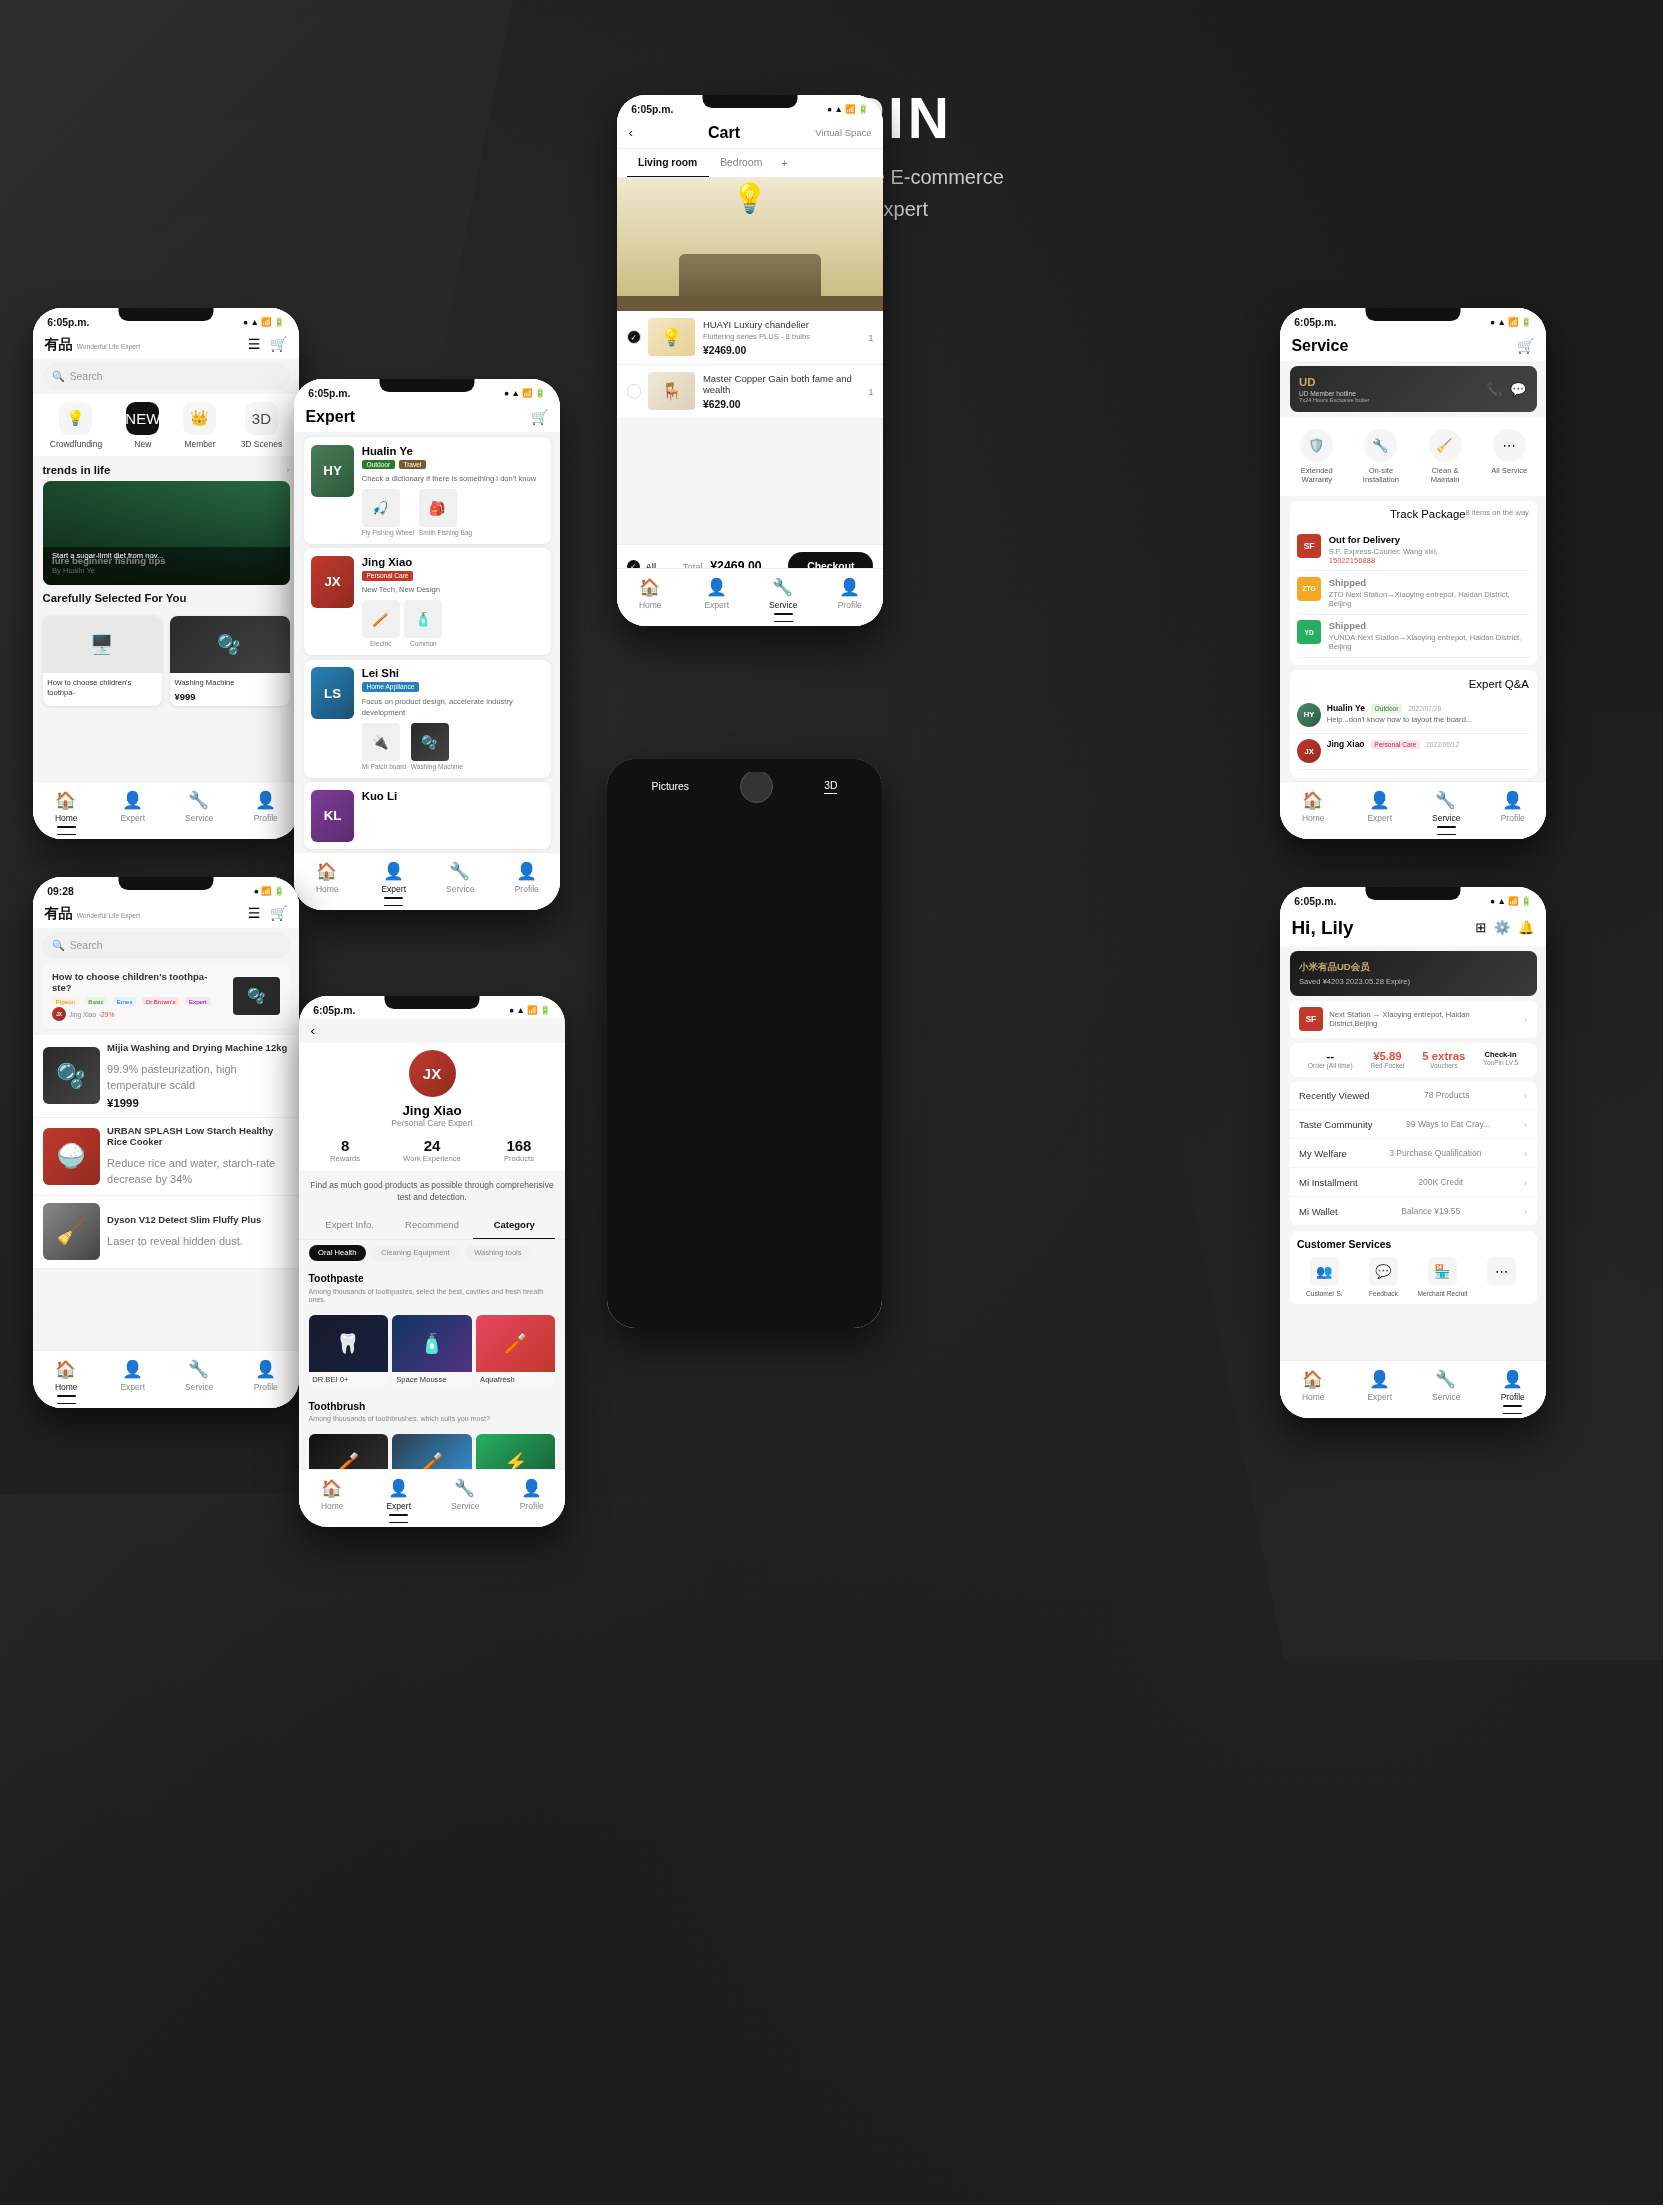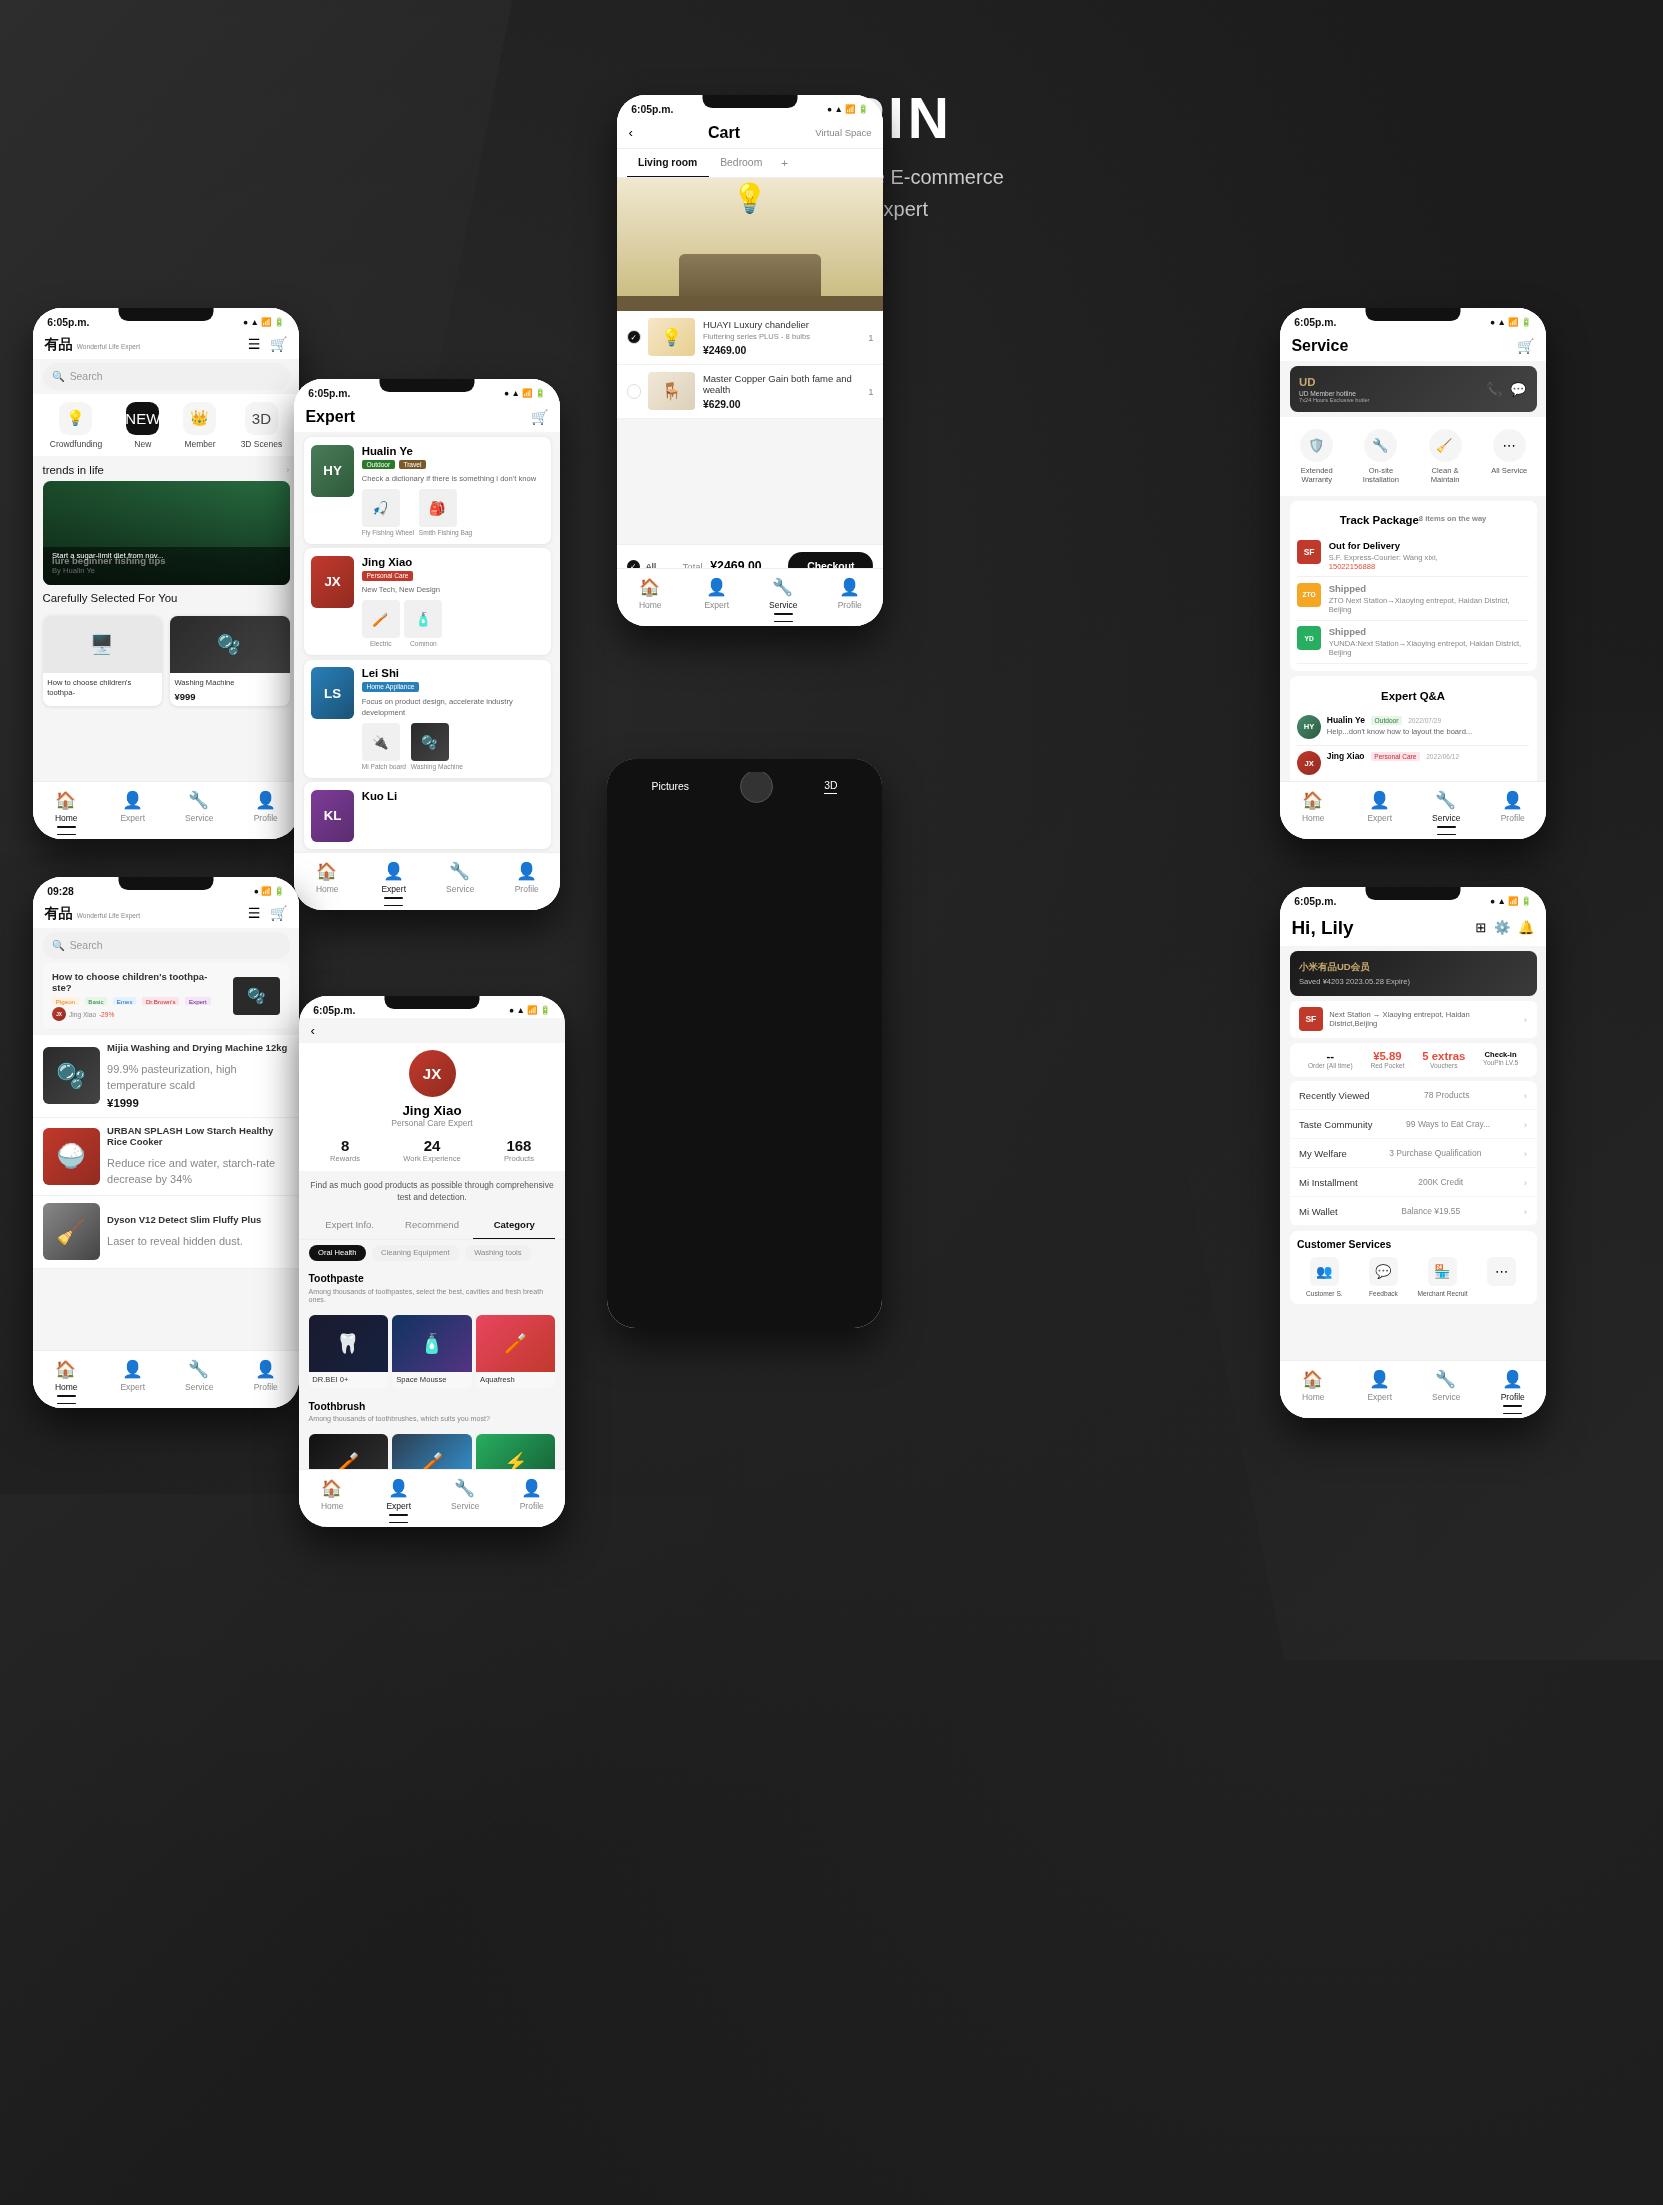--- a/index.html
+++ b/index.html
@@ -258,21 +258,21 @@
       border-radius: 9.5px;
       background: #f5f5f5;
       display: flex;
       align-items: center;
       justify-content: center;
       font-size: 15px;
     }
     .section-title {
       padding: 7.6px 9.5px 4.7px;
       font-size: 11.4px;
-      font-weight: 400;
+      font-weight: 700;
       color: #111;
       display: flex;
       justify-content: space-between;
     }
     .product-row {
       display: flex;
       gap: 7.6px;
       padding: 7.6px 9.5px;
     }
     .product-card {
@@ -432,25 +432,24 @@
     }
     .service-icon-label { font-size: 7.6px; color: #555; text-align: center; }
     .track-section {
       margin: 4.7px 9.5px;
       background: #fff;
       border-radius: 7.6px;
       padding: 7.6px;
     }
     .track-title {
       font-size: 11.4px;
-      font-weight: 700;
+      font-weight: 400;
       margin-bottom: 7.6px;
       display: flex;
-      justify-content: center;
-      margin-top: 6px;
+      justify-content: flex-end;
     }
     .track-item {
       display: flex;
       gap: 7.6px;
       align-items: flex-start;
       padding: 5.7px 0;
       border-bottom: 0.5px solid #f0f0f0;
     }
     .track-info { flex: 1; }
     .track-status { font-size: 9.5px; font-weight: 600; }

